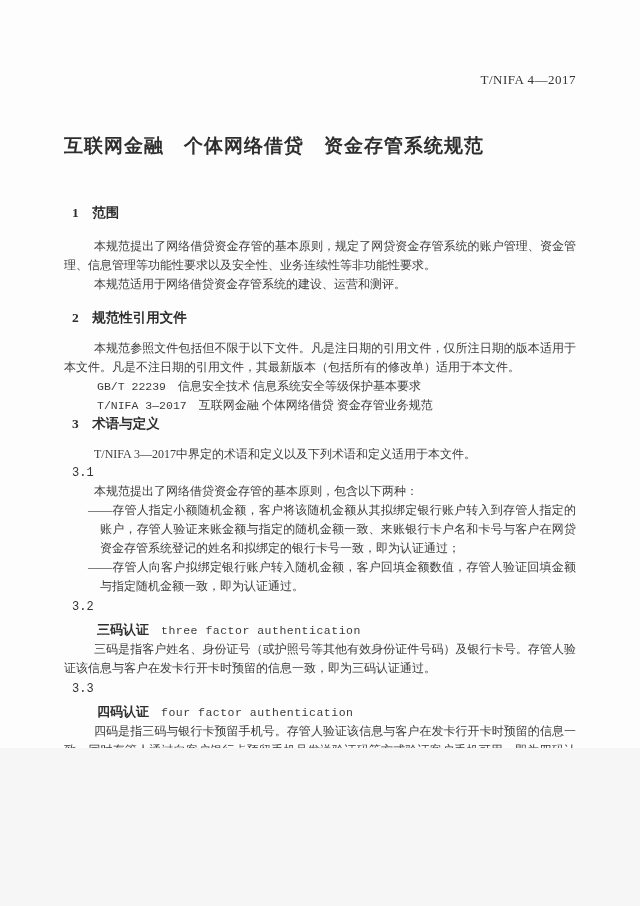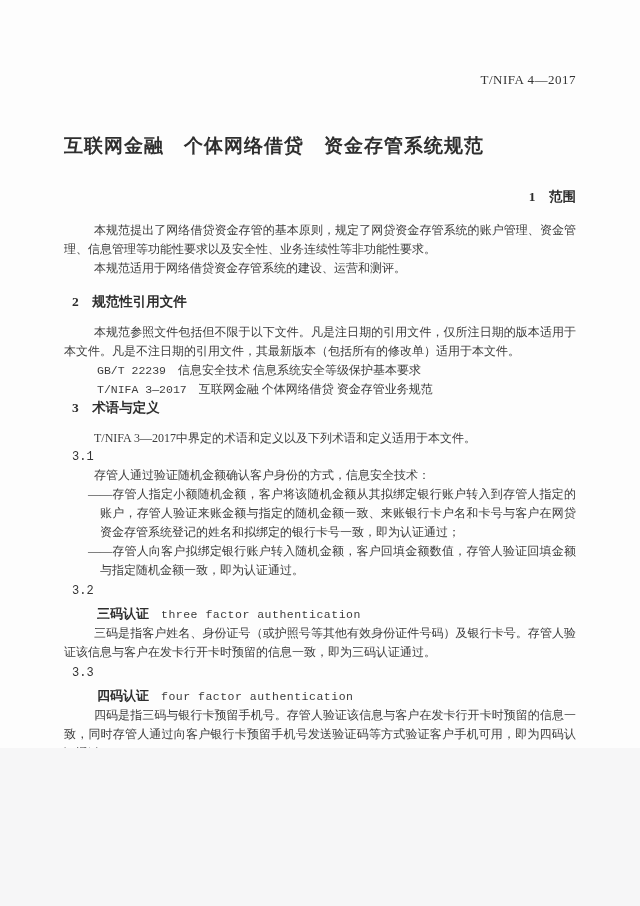--- a/index.html
+++ b/index.html
@@ -75,21 +75,21 @@
     top: 838px;
     font-size: 11px;
     color: #6a6a6a;
   }
   .mt2  { margin-top: 2px; }
   .mt4  { margin-top: 4px; }
   .mt8  { margin-top: 8px; }
   .mt10 { }
   .mt12 { margin-top: 12px; }
   .mt14 { margin-top: 15px; }
-  .mt28 { margin-top: 28px; text-align: right; }
+  .mt28 { margin-top: 44px; }
 </style>
 </head>
 <body>
 
 <div class="page">
 
   <div class="doc-code">T/NIFA 4—2017</div>
 
   <h1 class="title">互联网金融　个体网络借贷　资金存管系统规范</h1>
 
@@ -99,21 +99,21 @@
 
   <h2 class="sec-h mt14">2　规范性引用文件</h2>
   <p class="indent mt12">本规范参照文件包括但不限于以下文件。凡是注日期的引用文件，仅所注日期的版本适用于本文件。凡是不注日期的引用文件，其最新版本（包括所有的修改单）适用于本文件。</p>
   <p class="ref"><span class="ref-code">GB/T 22239</span><span class="ref-title">信息安全技术 信息系统安全等级保护基本要求</span></p>
   <p class="ref"><span class="ref-code">T/NIFA 3—2017</span><span class="ref-title">互联网金融 个体网络借贷 资金存管业务规范</span></p>
 
   <h2 class="sec-h mt10">3　术语与定义</h2>
   <p class="indent mt12">T/NIFA 3—2017中界定的术语和定义以及下列术语和定义适用于本文件。</p>
 
   <p class="num mt10">3.1</p>
-  <p class="indent">存管人通过验证随机金额确认客户身份的方式，信息安全技术：</p>
+  <p class="indent">本规范提出了网络借贷资金存管的基本原则，包含以下两种：</p>
   <p class="dash">——存管人指定小额随机金额，客户将该随机金额从其拟绑定银行账户转入到存管人指定的账户，存管人验证来账金额与指定的随机金额一致、来账银行卡户名和卡号与客户在网贷资金存管系统登记的姓名和拟绑定的银行卡号一致，即为认证通过；</p>
   <p class="dash">——存管人向客户拟绑定银行账户转入随机金额，客户回填金额数值，存管人验证回填金额与指定随机金额一致，即为认证通过。</p>
 
   <p class="num mt2">3.2</p>
   <p class="term mt4"><span class="term-zh">三码认证</span><span class="term-en">three factor authentication</span></p>
   <p class="indent">三码是指客户姓名、身份证号（或护照号等其他有效身份证件号码）及银行卡号。存管人验证该信息与客户在发卡行开卡时预留的信息一致，即为三码认证通过。</p>
 
   <p class="num mt2">3.3</p>
   <p class="term mt4"><span class="term-zh">四码认证</span><span class="term-en">four factor authentication</span></p>
   <p class="indent">四码是指三码与银行卡预留手机号。存管人验证该信息与客户在发卡行开卡时预留的信息一致，同时存管人通过向客户银行卡预留手机号发送验证码等方式验证客户手机可用，即为四码认证通过。</p>

